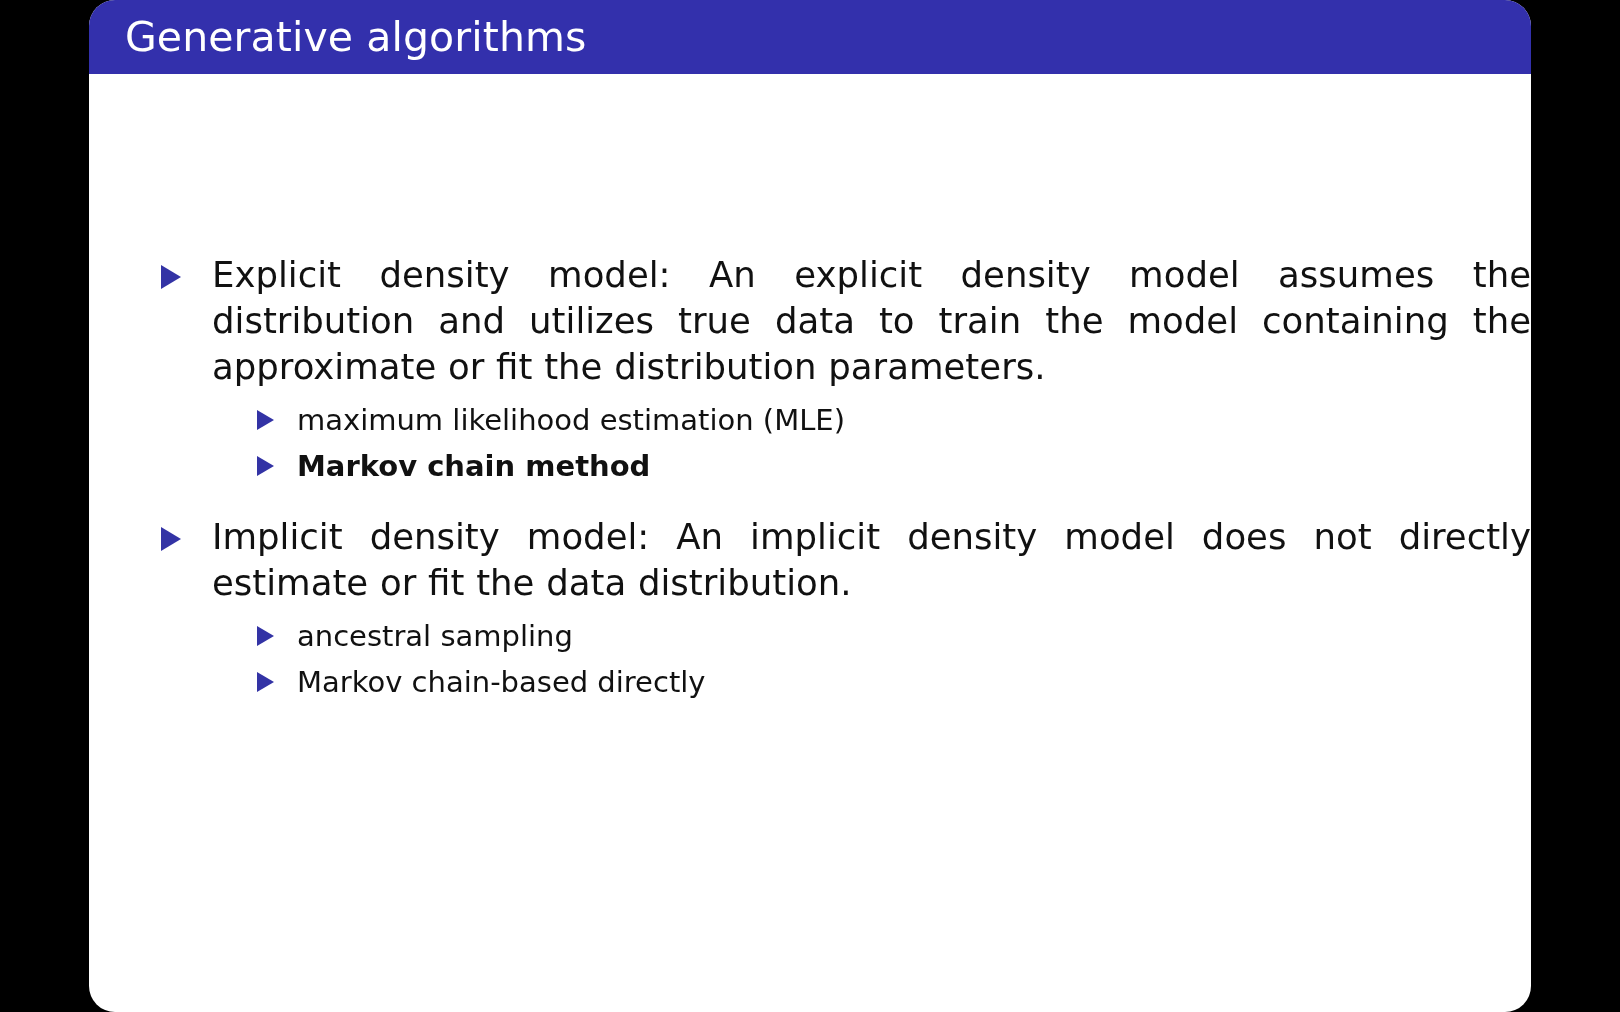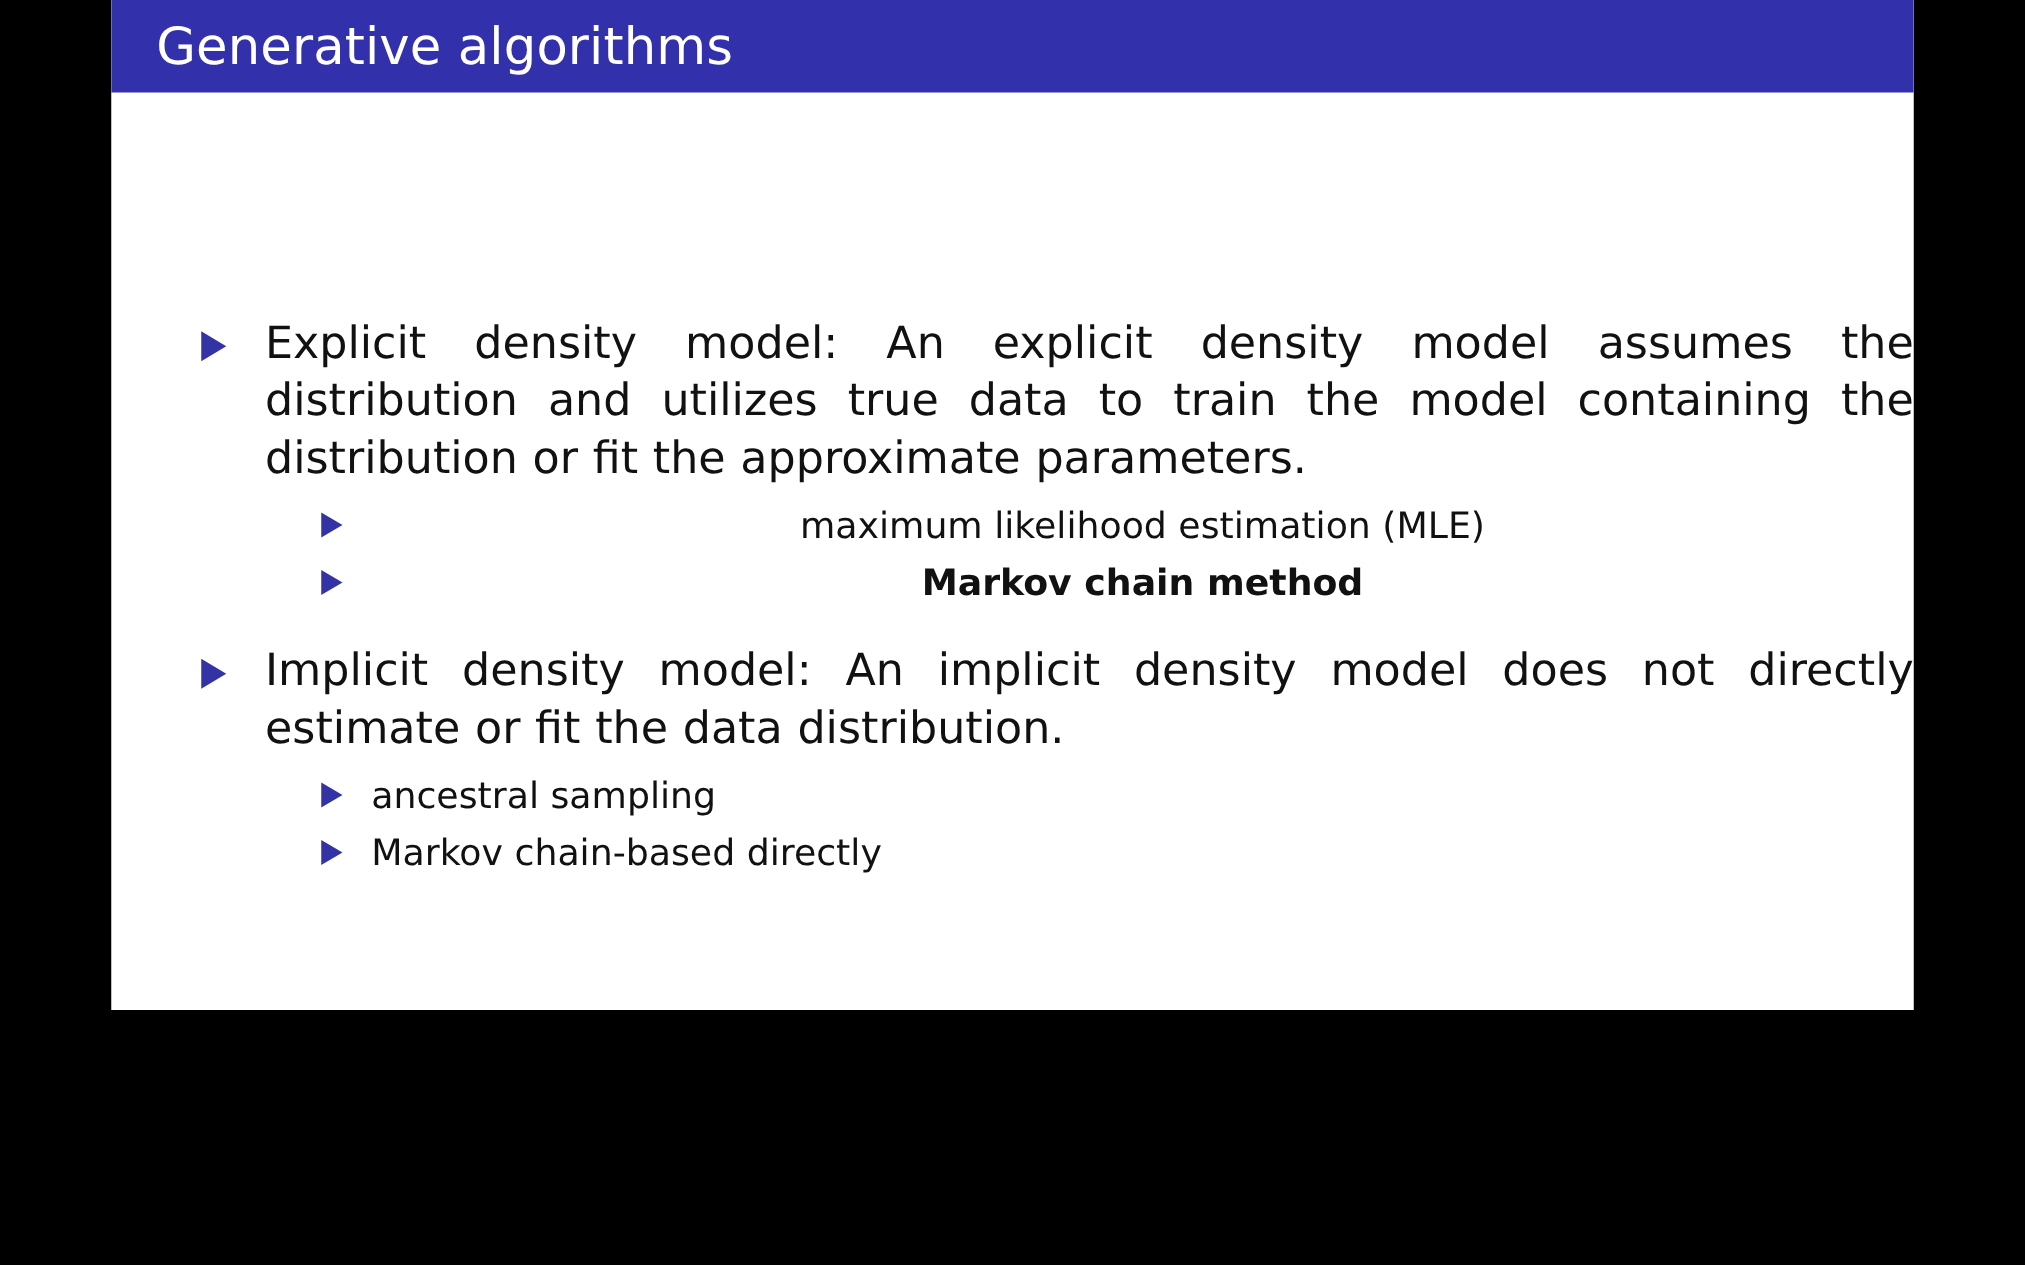--- a/index.html
+++ b/index.html
@@ -30,23 +30,24 @@
   }
   .letterbox.left  { left: 0;  width: 89px; }
   .letterbox.right { right: 0; width: 89px; }
 
   
   #slide {
     position: absolute;
     left: 89px;
     top: 0;
     width: 1442px;
-    height: 808px;
+    height: 1012px;
     background: #ffffff;
     overflow: hidden;
+    border-radius: 26px;
   }
 
   
   #title-bar {
     position: absolute;
     left: 0;
     top: 0;
     width: 1442px;
     height: 74px;
     background: #3330ac;
@@ -135,21 +136,21 @@
     font-size: 29px;
     line-height: 45.5px;
     color: #111111;
     white-space: nowrap;
     font-family: "DejaVu Sans", sans-serif;
   }
 
   
   #item-explicit          { margin-top: 178px; }
   #item-explicit .marker  { top: 13px; }
-  #sublist-explicit       { margin-top: 8px; margin-left: 0; text-align: center; }
+  #sublist-explicit       { margin-top: 8px; margin-left: 0; }
   #sublist-explicit .item-l2 > .marker { top: 12px; }
 
   #item-implicit          { margin-top: 8px; }
   #item-implicit .marker  { top: 13px; }
   #sublist-implicit       { margin-top: 8px; }
   #sublist-implicit .item-l2 > .marker { top: 12px; }
 </style>
 </head>
 <body>
 
@@ -162,21 +163,21 @@
 
     <div id="title-bar" style="background: rgb(51, 48, 172);">
       <div id="title-text" style="color: rgb(255, 255, 255);">Generative algorithms</div>
     </div>
 
     <div id="body">
       <ul class="bullet-list">
 
         <li class="item-l1" id="item-explicit">
           <span class="marker" style="border-left-color: rgb(51, 51, 165);"></span>
-          <span class="text" style="color: rgb(17, 17, 17);">Explicit density model: An explicit density model assumes the distribution and utilizes true data to train the model containing the distribution or fit the approximate parameters.</span>
+          <span class="text" style="color: rgb(17, 17, 17);">Explicit density model: An explicit density model assumes the distribution and utilizes true data to train the model containing the approximate or fit the distribution parameters.</span>
 
           <ul class="sub-list" id="sublist-explicit">
             <li class="item-l2">
               <span class="marker" style="border-left-color: rgb(51, 51, 165);"></span>
               <span class="text" style="color: rgb(17, 17, 17);">maximum likelihood estimation (MLE)</span>
             </li>
             <li class="item-l2">
               <span class="marker" style="border-left-color: rgb(51, 51, 165);"></span>
               <span class="text" style="color: rgb(17, 17, 17); font-weight: bold;">Markov chain method</span>
             </li>

